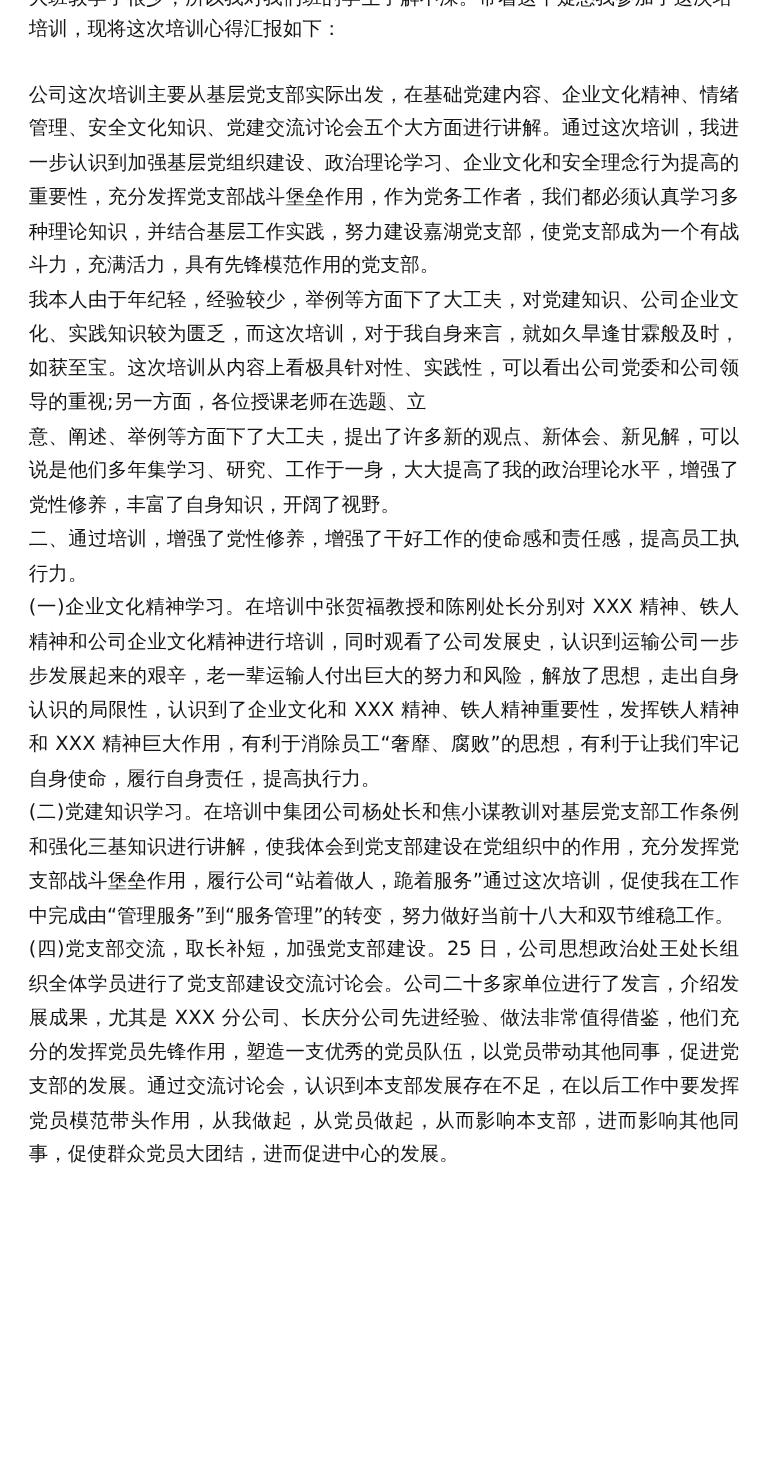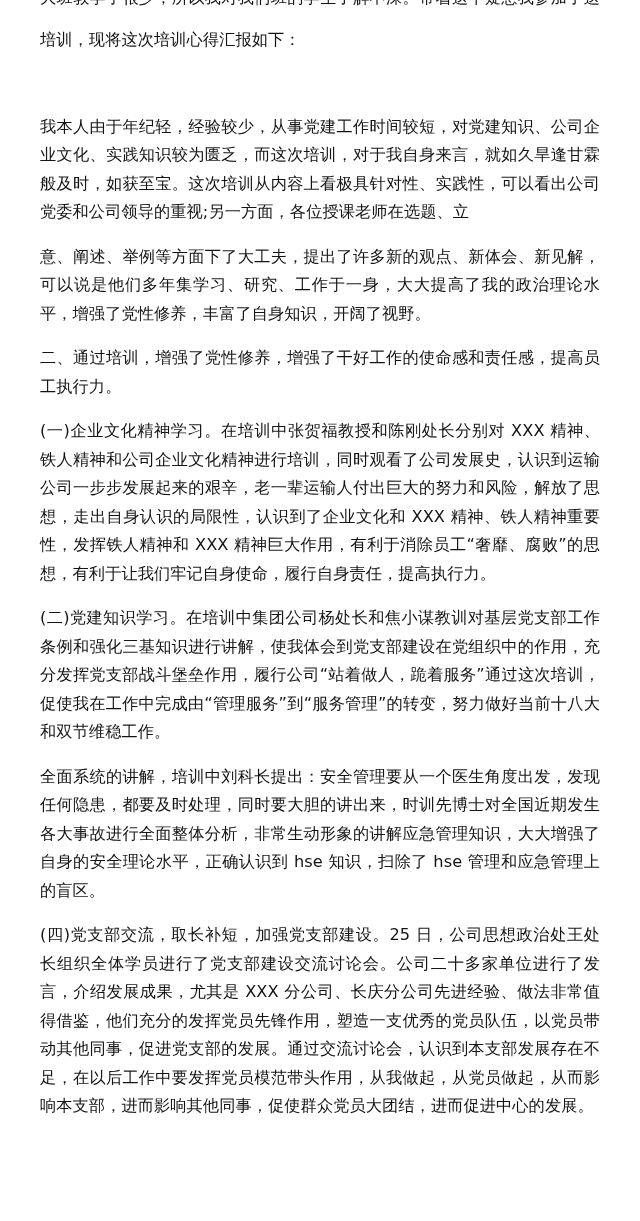--- a/index.html
+++ b/index.html
@@ -23,21 +23,21 @@
     overflow: hidden;
   }
   .doc-body {
     padding-top: 4px;
   }
   .para {
     font-size: 16.2px;
     line-height: 28.5px;
     text-align: justify;
     text-justify: inter-ideograph;
-    margin: 16px;
+    margin: 0;
     color: #141414;
     letter-spacing: 0.1px;
   }
   .para.top-clipped {
     margin-top: -20px;
     height: 26px;
     overflow: hidden;
     color: #141414;
   }
   .gap-lg {
@@ -50,33 +50,33 @@
 <div class="page">
 
   <div class="doc-body">
 
     <p class="para top-clipped">大班教学了很少，所以我对我们班的学生了解不深。带着这个疑惑我参加了这次培</p>
 
     <p class="para">培训，现将这次培训心得汇报如下：</p>
 
     <div class="gap-lg"></div>
 
+    <p class="para">公司这次培训主要从基层党支部实际出发，在基础党建内容、企业文化精神、情绪管理、安全文化知识、党建交流讨论会五个大方面进行讲解。通过这次培训，我进一步认识到加强基层党组织建设、政治理论学习、企业文化和安全理念行为提高的重要性，充分发挥党支部战斗堡垒作用，作为党务工作者，我们都必须认真学习多种理论知识，并结合基层工作实践，努力建设嘉湖党支部，使党支部成为一个有战斗力，充满活力，具有先锋模范作用的党支部。</p>
 
 
-    <p class="para">我本人由于年纪轻，经验较少，从事党建工作时间较短，对党建知识、公司企业文化、实践知识较为匮乏，而这次培训，对于我自身来言，就如久旱逢甘霖般及时，如获至宝。这次培训从内容上看极具针对性、实践性，可以看出公司党委和公司领导的重视;另一方面，各位授课老师在选题、立</p>
+    <p class="para">我本人由于年纪轻，经验较少，举例等方面下了大工夫，对党建知识、公司企业文化、实践知识较为匮乏，而这次培训，对于我自身来言，就如久旱逢甘霖般及时，如获至宝。这次培训从内容上看极具针对性、实践性，可以看出公司党委和公司领导的重视;另一方面，各位授课老师在选题、立</p>
 
     <p class="para">意、阐述、举例等方面下了大工夫，提出了许多新的观点、新体会、新见解，可以说是他们多年集学习、研究、工作于一身，大大提高了我的政治理论水平，增强了党性修养，丰富了自身知识，开阔了视野。</p>
 
     <p class="para">二、通过培训，增强了党性修养，增强了干好工作的使命感和责任感，提高员工执行力。</p>
 
     <p class="para">(一)企业文化精神学习。在培训中张贺福教授和陈刚处长分别对 XXX 精神、铁人精神和公司企业文化精神进行培训，同时观看了公司发展史，认识到运输公司一步步发展起来的艰辛，老一辈运输人付出巨大的努力和风险，解放了思想，走出自身认识的局限性，认识到了企业文化和 XXX 精神、铁人精神重要性，发挥铁人精神和 XXX 精神巨大作用，有利于消除员工“奢靡、腐败”的思想，有利于让我们牢记自身使命，履行自身责任，提高执行力。</p>
 
     <p class="para">(二)党建知识学习。在培训中集团公司杨处长和焦小谋教训对基层党支部工作条例和强化三基知识进行讲解，使我体会到党支部建设在党组织中的作用，充分发挥党支部战斗堡垒作用，履行公司“站着做人，跪着服务”通过这次培训，促使我在工作中完成由“管理服务”到“服务管理”的转变，努力做好当前十八大和双节维稳工作。</p>
 
 
-    <p class="para">全面系统的讲解，培训中刘科长提出：安全管理要从一个医生角度出发，发现任何隐患，都要及时处理，同时要大胆的讲出来，时训先博士对全国近期发生各大事故进行全面整体分析，非常生动形象的讲解应急管理知识，大大增强了自身的安全理论水平，正确认识到 hse 知识，扫除了 hse 管理和应急管理上的盲区。</p>
 
 
     <p class="para">(四)党支部交流，取长补短，加强党支部建设。25 日，公司思想政治处王处长组织全体学员进行了党支部建设交流讨论会。公司二十多家单位进行了发言，介绍发展成果，尤其是 XXX 分公司、长庆分公司先进经验、做法非常值得借鉴，他们充分的发挥党员先锋作用，塑造一支优秀的党员队伍，以党员带动其他同事，促进党支部的发展。通过交流讨论会，认识到本支部发展存在不足，在以后工作中要发挥党员模范带头作用，从我做起，从党员做起，从而影响本支部，进而影响其他同事，促使群众党员大团结，进而促进中心的发展。</p>
 
   </div>
 
 </div>
 
 </body></html>

